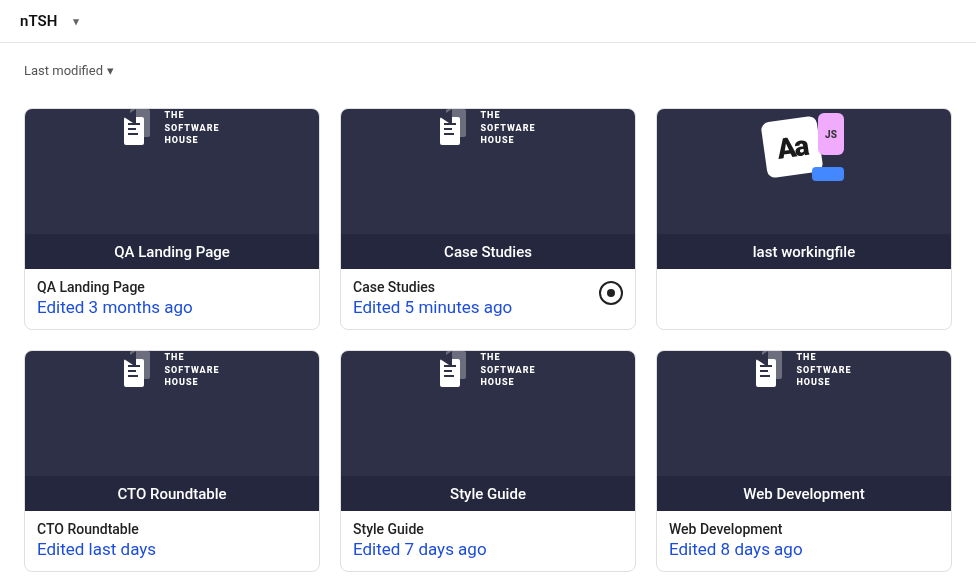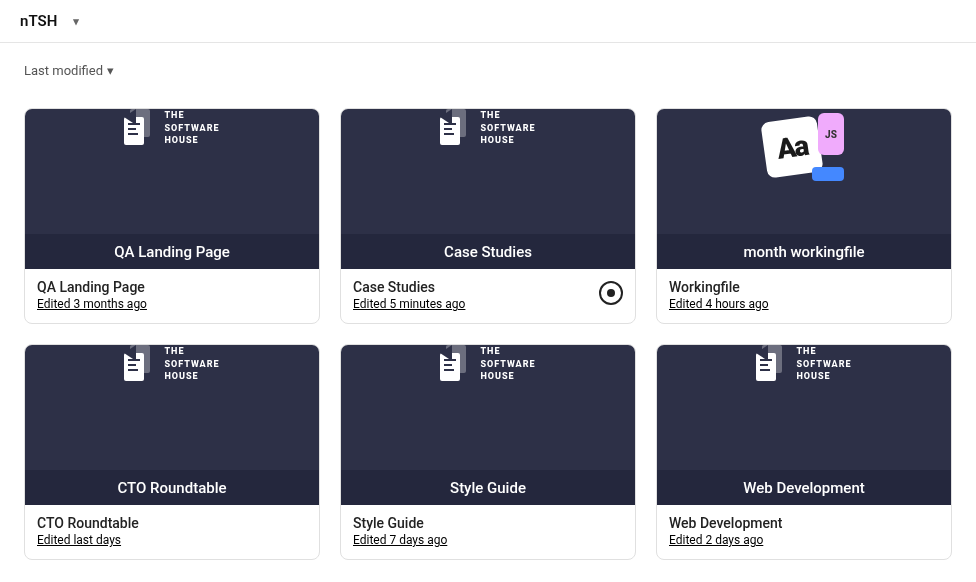--- a/index.html
+++ b/index.html
@@ -86,23 +86,22 @@
       display: flex;
       flex-direction: column;
       gap: 2px;
     }
     .card-name {
       font-size: 14px;
       font-weight: 500;
       color: #222;
     }
     .card-edited {
-      font-size: 12px;
-      color: #000000;
-      text-decoration: underline;
+      font-size: 17px;
+      color: #1d4ed8;
     }
     .card-icon-btn {
       width: 24px;
       height: 24px;
       border-radius: 50%;
       border: 2px solid #222;
       display: flex;
       align-items: center;
       justify-content: center;
       margin-top: 2px;
@@ -237,29 +236,22 @@
           <span style="font-size:10px;font-weight:800;color:#333;">JS</span>
         </div>
 
         <div style="position:absolute;right:4px;top:14px;background:#e84444;border-radius:6px;width:22px;height:22px;z-index:1;"></div>
 
         <div style="position:absolute;right:0;bottom:8px;background:#4488ff;border-radius:4px;width:32px;height:14px;z-index:2;"></div>
       </div>
     </div>
 
       <div class="card-title-overlay">
-        <span>month workingfile</span>
-      </div>
-    </div>
-    <div class="card-body">
-      <div class="card-info">
-        <span class="card-name">Workingfile</span>
-        <span class="card-edited">Edited 4 hours ago</span>
-      </div>
-
+        <span>last workingfile</span>
+      </div>
     </div>
   </div>
       <div class="card">
     <div class="card-thumbnail" style="background:#2d3047;">
 
     <div class="tsh-logo">
       <div class="tsh-logo-row">
         <svg width="32" height="40" viewBox="0 0 32 40" fill="none" xmlns="http://www.w3.org/2000/svg">
           <rect x="0" y="8" width="20" height="28" rx="2" fill="white"></rect>
           <rect x="6" y="0" width="20" height="28" rx="2" fill="white" opacity="0.3"></rect>
@@ -342,19 +334,19 @@
       </div>
     </div>
 
       <div class="card-title-overlay">
         <span>Web Development</span>
       </div>
     </div>
     <div class="card-body">
       <div class="card-info">
         <span class="card-name">Web Development</span>
-        <span class="card-edited">Edited 2 days ago</span>
+        <span class="card-edited">Edited 8 days ago</span>
       </div>
 
     </div>
   </div>
     </div>
 </div>
 
 </body></html>

